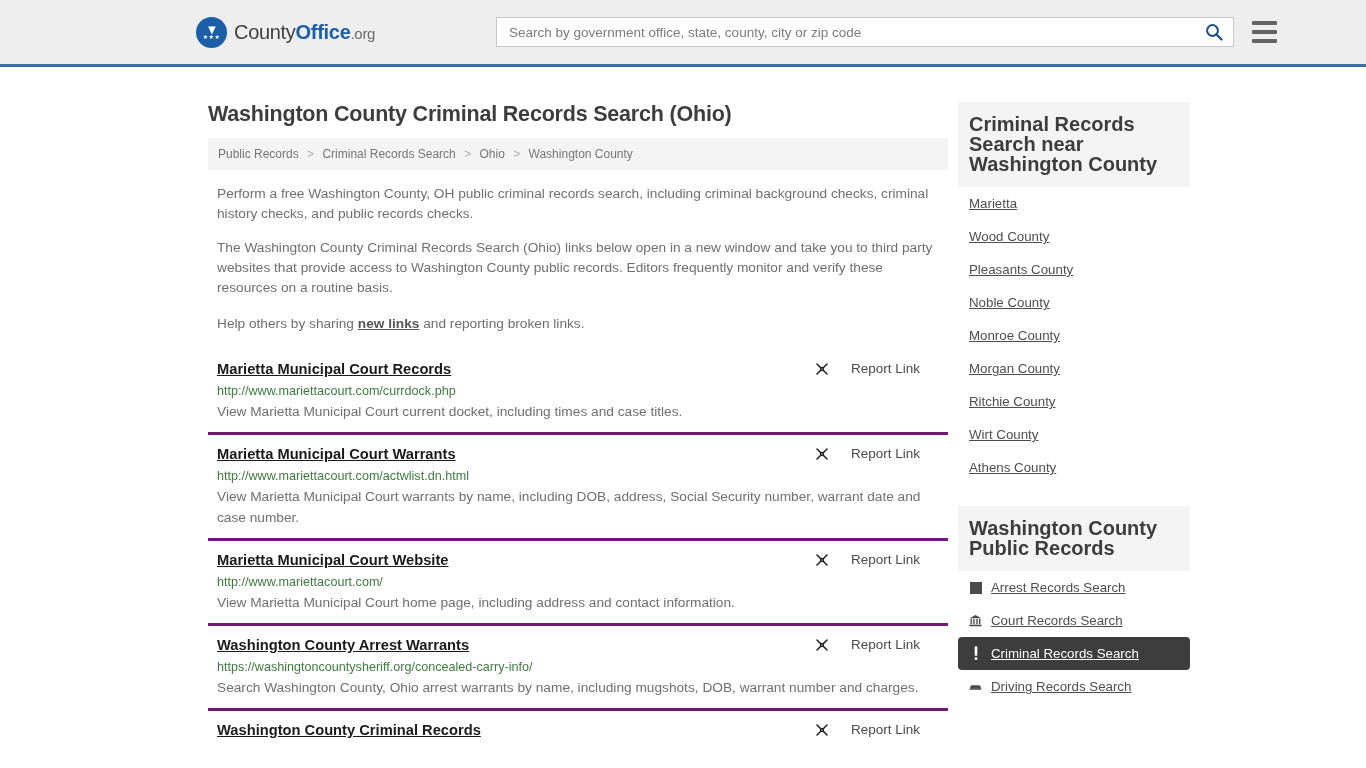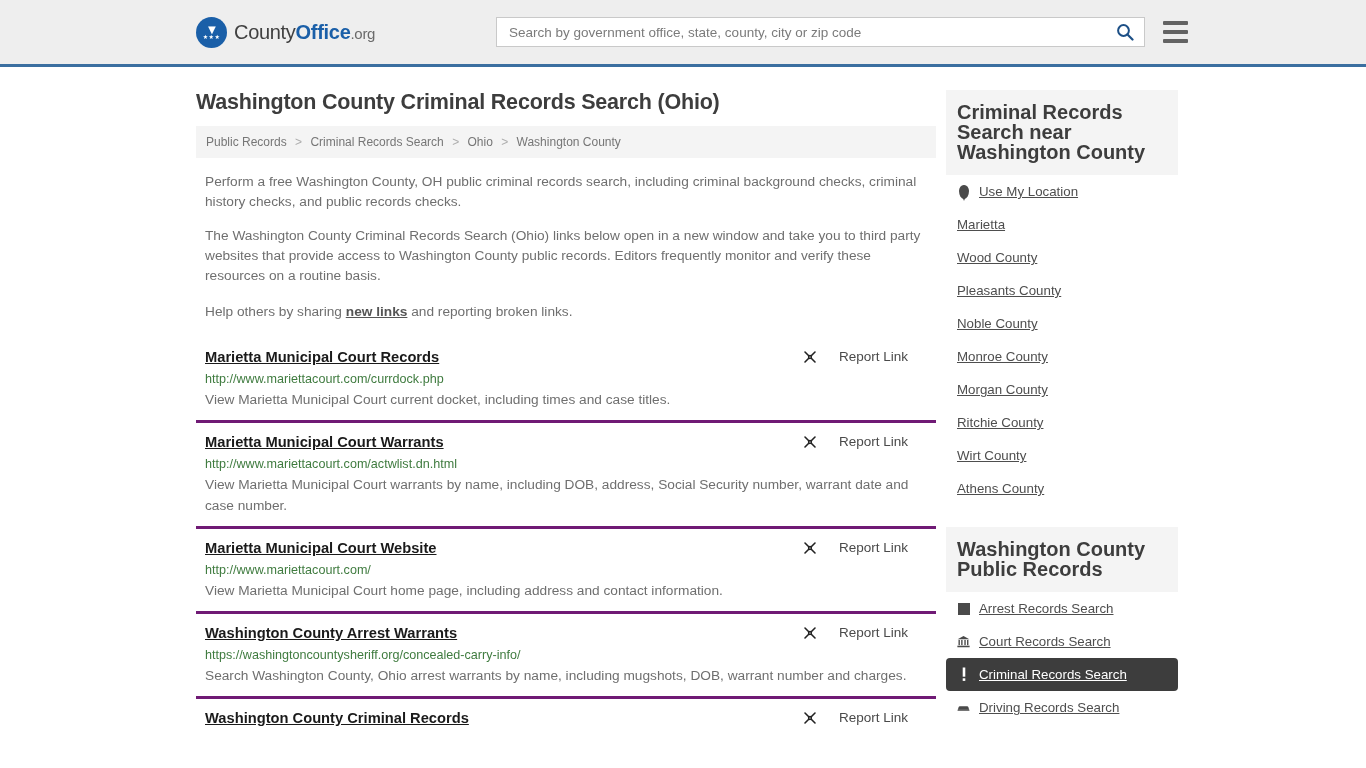--- a/index.html
+++ b/index.html
@@ -63,21 +63,21 @@
   .logo-text .t-org { color: #6a6a6a; font-size: 15px; }
 
   .search-area {
     position: absolute;
     left: 496px;
     top: 17px;
     display: flex;
     align-items: center;
   }
   .search-box {
-    width: 649px;
+    width: 738px;
     height: 30px;
     background: #ffffff;
     border: 1px solid #c9c9c9;
     display: flex;
     padding: 0 8px 0 10px;
   }
   .search-box input {
     flex: 1;
     border: none;
     outline: none;
@@ -100,21 +100,21 @@
     cursor: pointer;
   }
   .hamburger span {
     display: block; height: 4px; width: 25px;
     background: #636363; border-radius: 1px;
   }
 
   
   .page {
     width: 1366px;
-    padding: 0;
+    padding: 12px;
     display: flex;
     gap: 0;
   }
   .content-wrap {
     margin-left: 196px;
     width: 740px;
   }
   .page-title {
     font-size: 21.5px;
     font-weight: bold;
@@ -366,26 +366,20 @@
     </div>
   </div>
 
   <div class="sidebar">
     <div style="height:23px"></div>
 
     <div class="side-card-title">Criminal Records Search near Washington County</div>
 
     <ul class="side-list">
       <li class="side-item">
-        <span class="side-icon">
-            <span class="pin"></span>
-          </span>
-        <a href="#">Use My Location</a>
-      </li>
-      <li class="side-item">
         <a href="#">Marietta</a>
       </li>
       <li class="side-item">
         <a href="#">Wood County</a>
       </li>
       <li class="side-item">
         <a href="#">Pleasants County</a>
       </li>
       <li class="side-item">
         <a href="#">Noble County</a>

